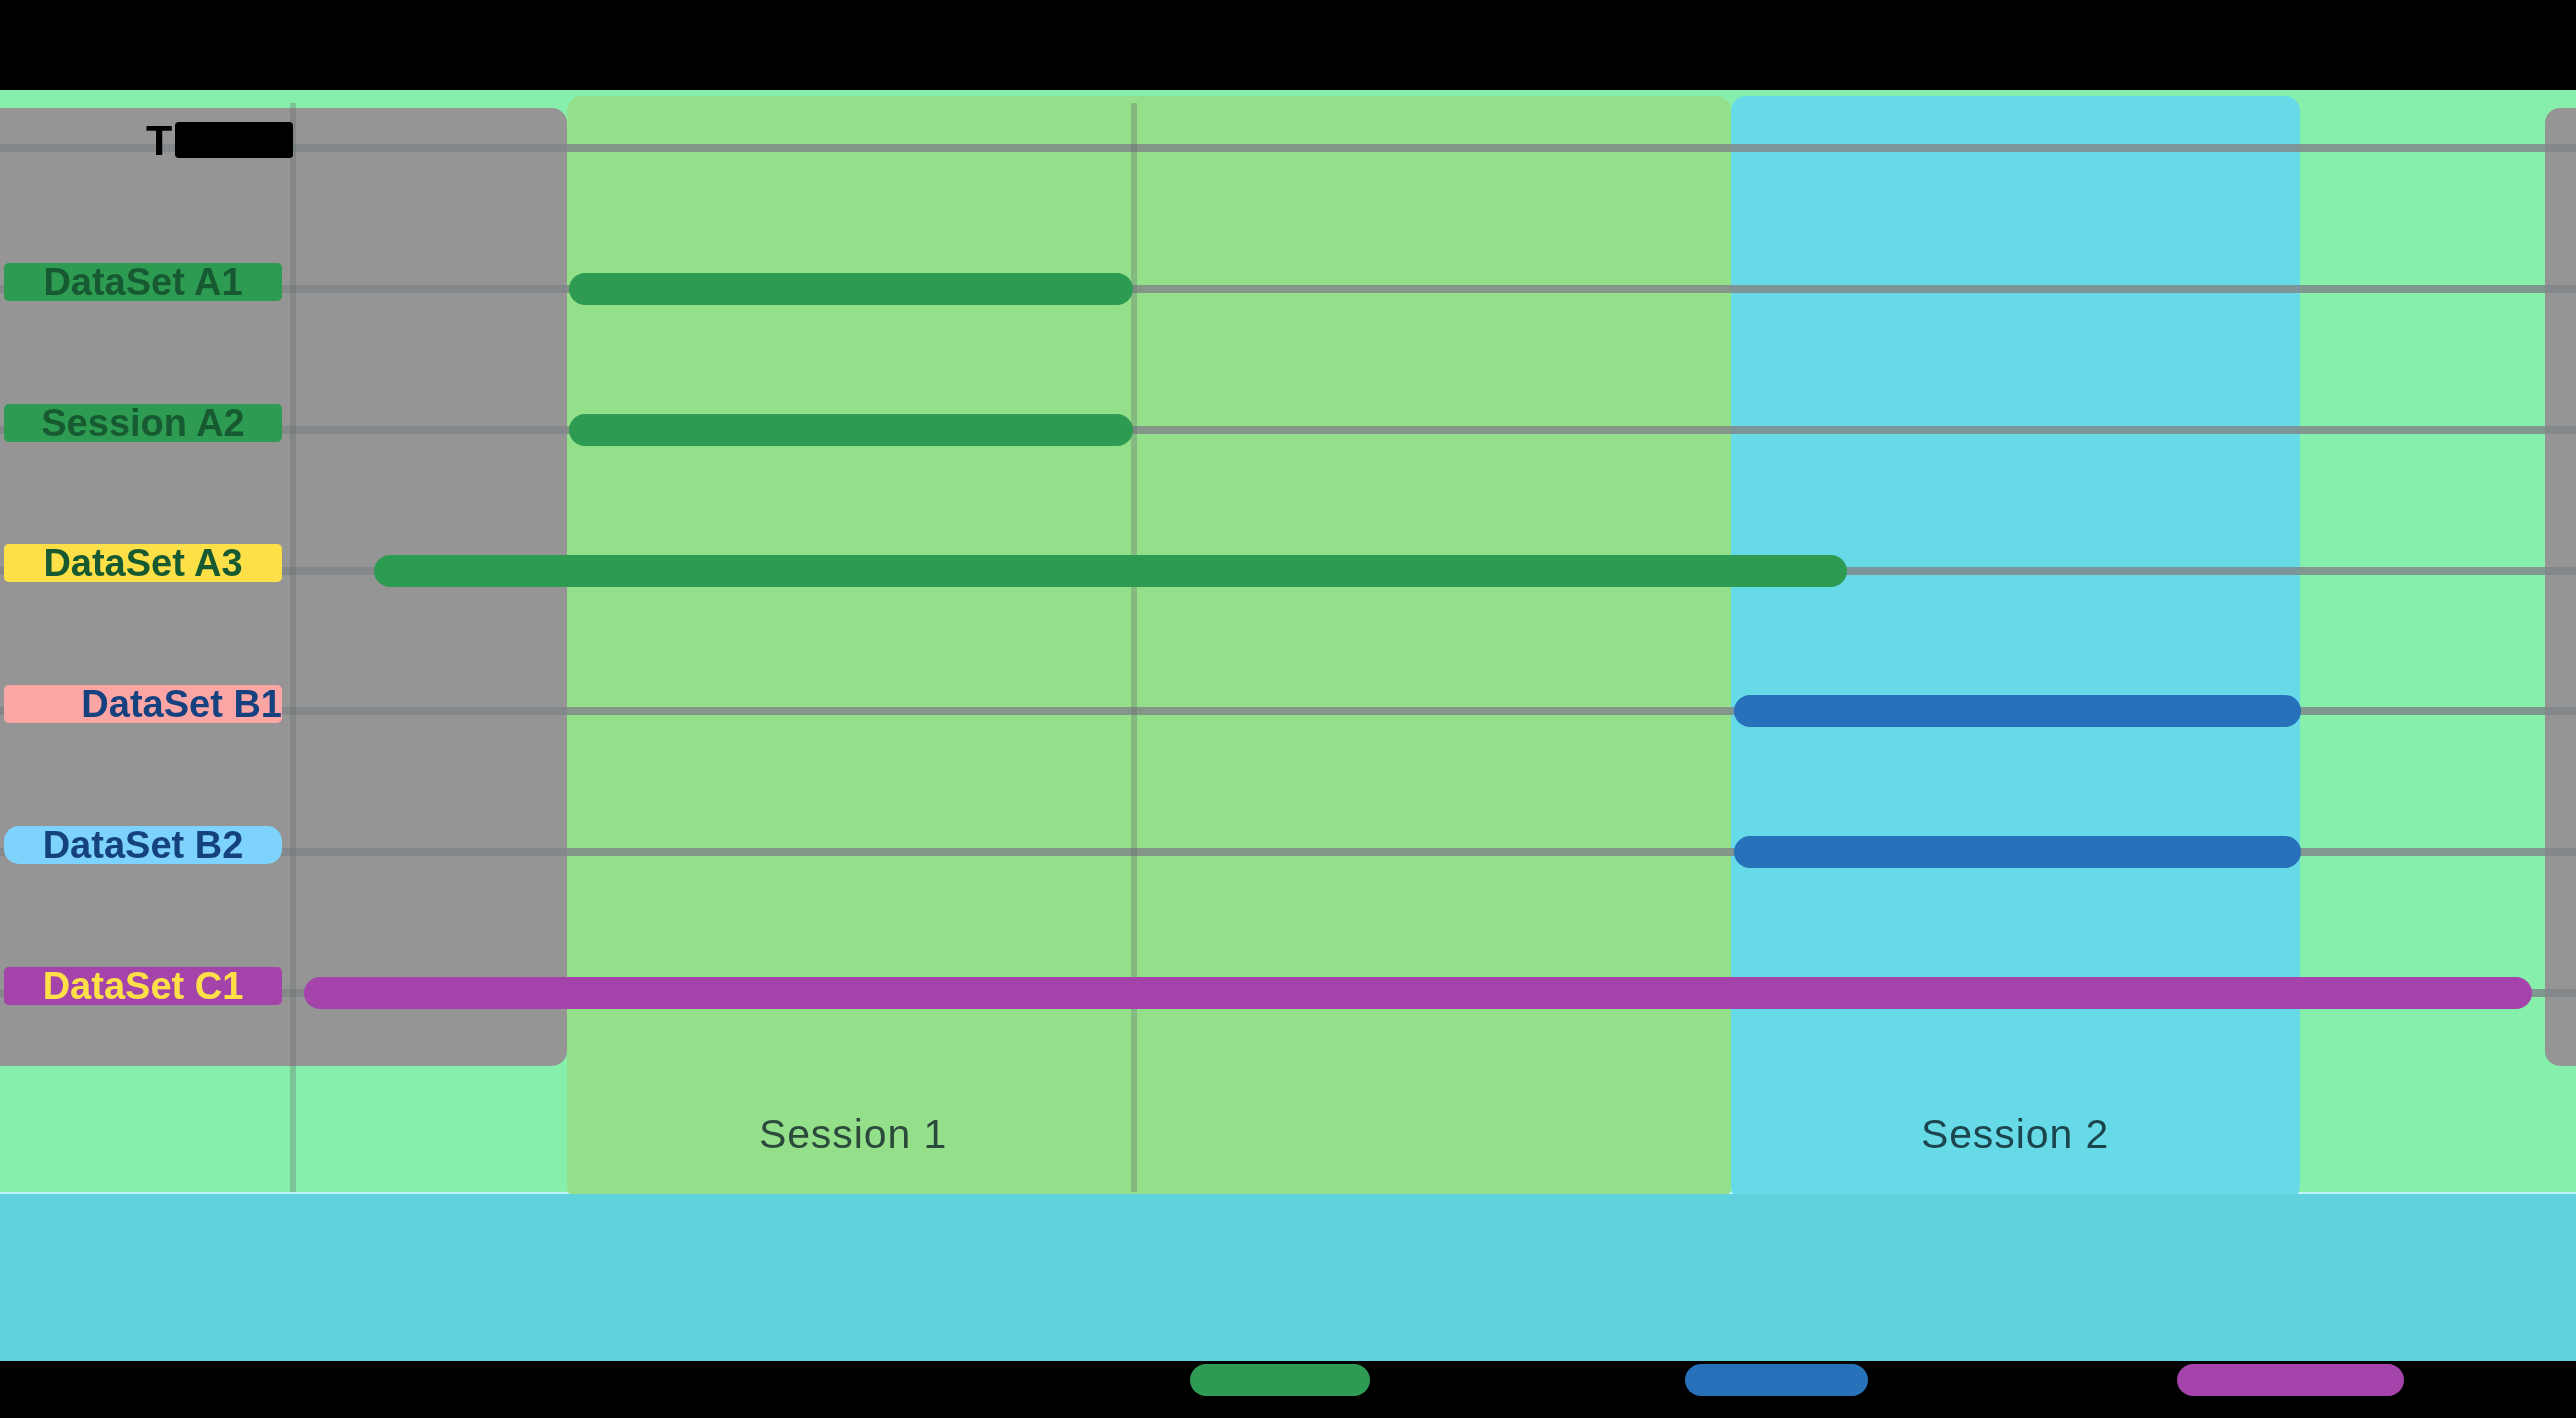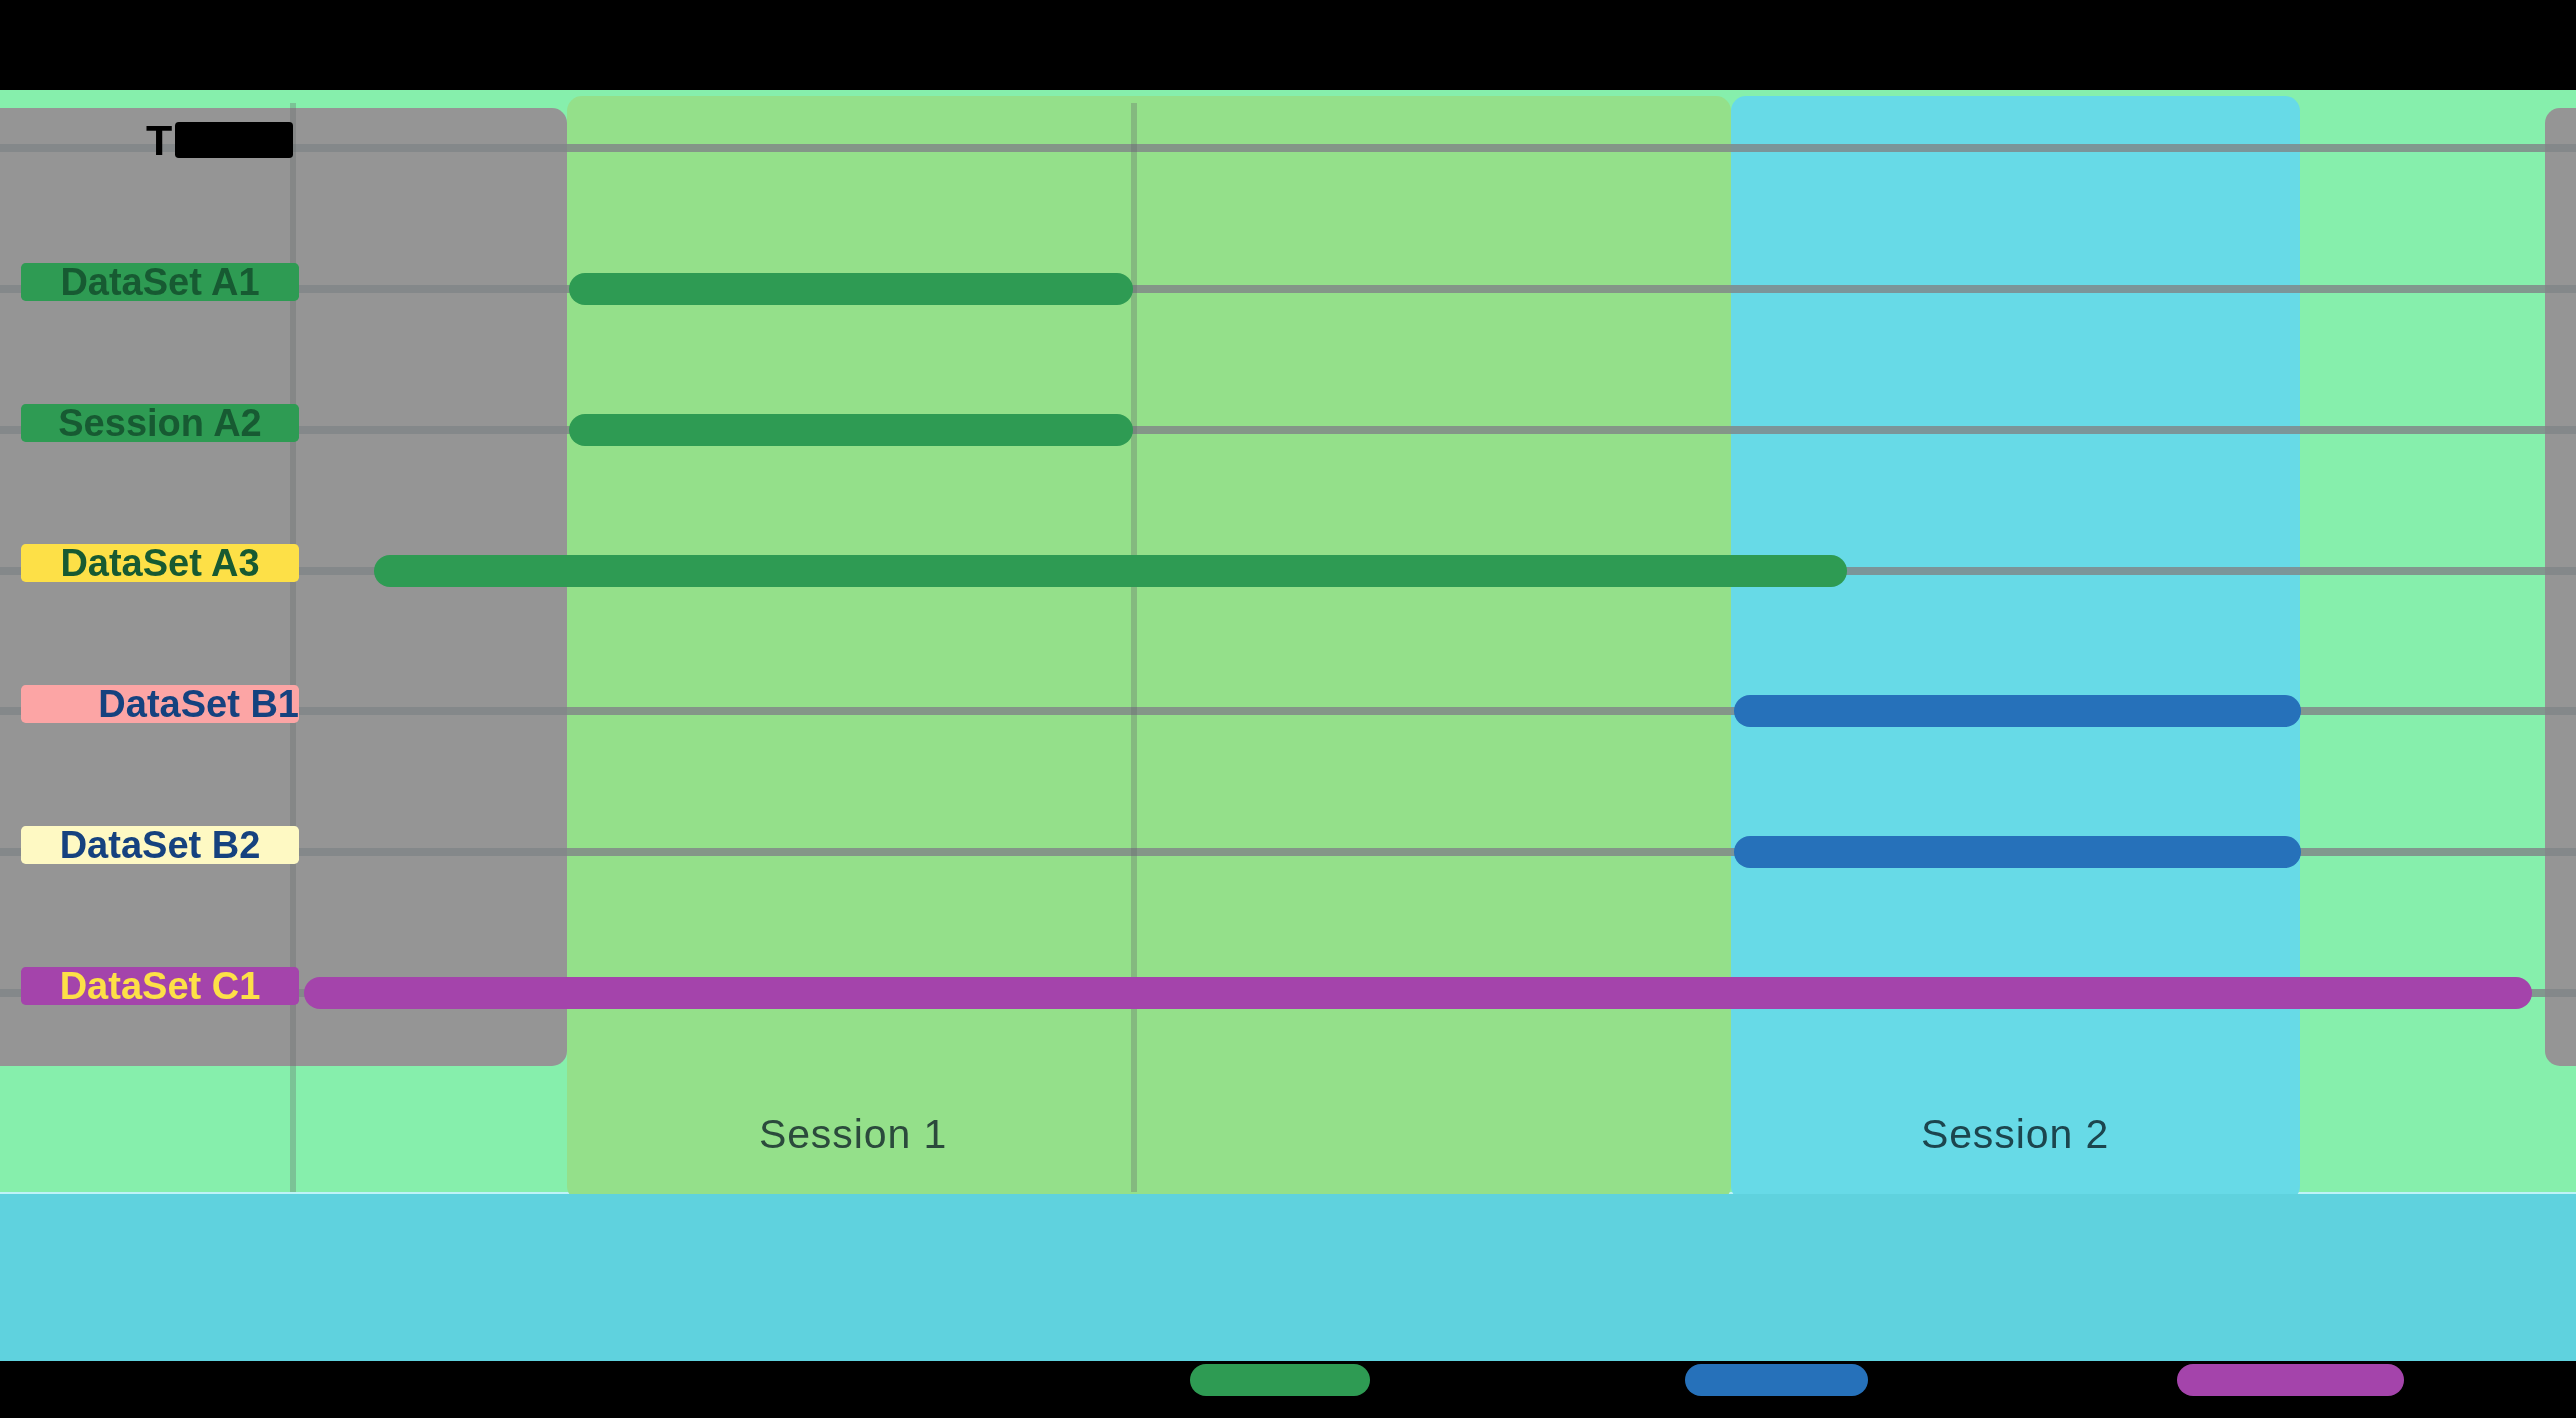--- a/index.html
+++ b/index.html
@@ -14,21 +14,21 @@
   .offrange.right{left:2545px;width:113px;}
   .band{position:absolute;top:5.6px;height:1105px;border-radius:15px;}
   .hgrid{position:absolute;left:0;width:2576px;height:7.5px;background:rgba(128,133,135,0.82);}
   .vgrid{position:absolute;top:13px;height:1089px;width:5.6px;background:rgba(100,106,106,0.33);}
   .bar{position:absolute;height:32px;border-radius:16px;}
   .session-label{
     position:absolute;top:1021px;width:526px;height:47px;line-height:47px;
     text-align:center;font-size:41px;font-weight:400;letter-spacing:0.9px;
   }
   .tick-label{
-    position:absolute;left:21px;width:278px;height:38px;border-radius:4.7px;
+    position:absolute;left:4px;width:278px;height:38px;border-radius:4.7px;
     text-align:center;font-weight:bold;font-size:38px;line-height:38px;letter-spacing:0;
     white-space:nowrap;overflow:hidden;
   }
   .header-label{
     position:absolute;left:0;top:120px;width:293px;height:39px;
     display:flex;justify-content:flex-end;align-items:center;gap:2.8px;
   }
   .header-label .tchar{font-size:43px;font-weight:bold;color:#000;line-height:38px;}
   .header-label .mask{width:118px;height:36px;background:#000;border-radius:3.8px;}
   .bottom-band{position:absolute;left:0;top:1194px;width:2576px;height:167px;background:#5FD2DE;}
@@ -73,21 +73,21 @@
         <div class="session-label" style="left: 590px; color: rgb(43, 74, 60);">Session 1</div>
         <div class="session-label" style="left: 1752px; color: rgb(28, 69, 78);">Session 2</div>
       </div>
   </div>
 
   <div id="tick-labels">
       <div class="tick-label" style="top: 263px; background: rgb(46, 155, 83); color: rgb(23, 90, 50);">DataSet A1</div>
       <div class="tick-label" style="top: 404px; background: rgb(46, 155, 83); color: rgb(23, 90, 50);">Session A2</div>
       <div class="tick-label" style="top: 544px; background: #fde047; color: rgb(23, 90, 50);">DataSet A3</div>
       <div class="tick-label" style="top: 685px; background: #fca5a5; color: rgb(21, 66, 127); text-align: right;">DataSet B1</div>
-      <div class="tick-label" style="top: 826px; background: #fef9c3; color: rgb(21, 66, 127);">DataSet B2</div>
+      <div class="tick-label" style="top: 826px; background: #7dd3fc; color: rgb(21, 66, 127); border-radius: 15px;">DataSet B2</div>
       <div class="tick-label" style="top: 967px; background: rgb(164, 68, 171); color: #fde047;">DataSet C1</div>
     </div>
 
   <div class="header-label">
     <span class="tchar">T</span>
     <span class="mask"></span>
   </div>
 
   <div class="bottom-band"></div>
 

